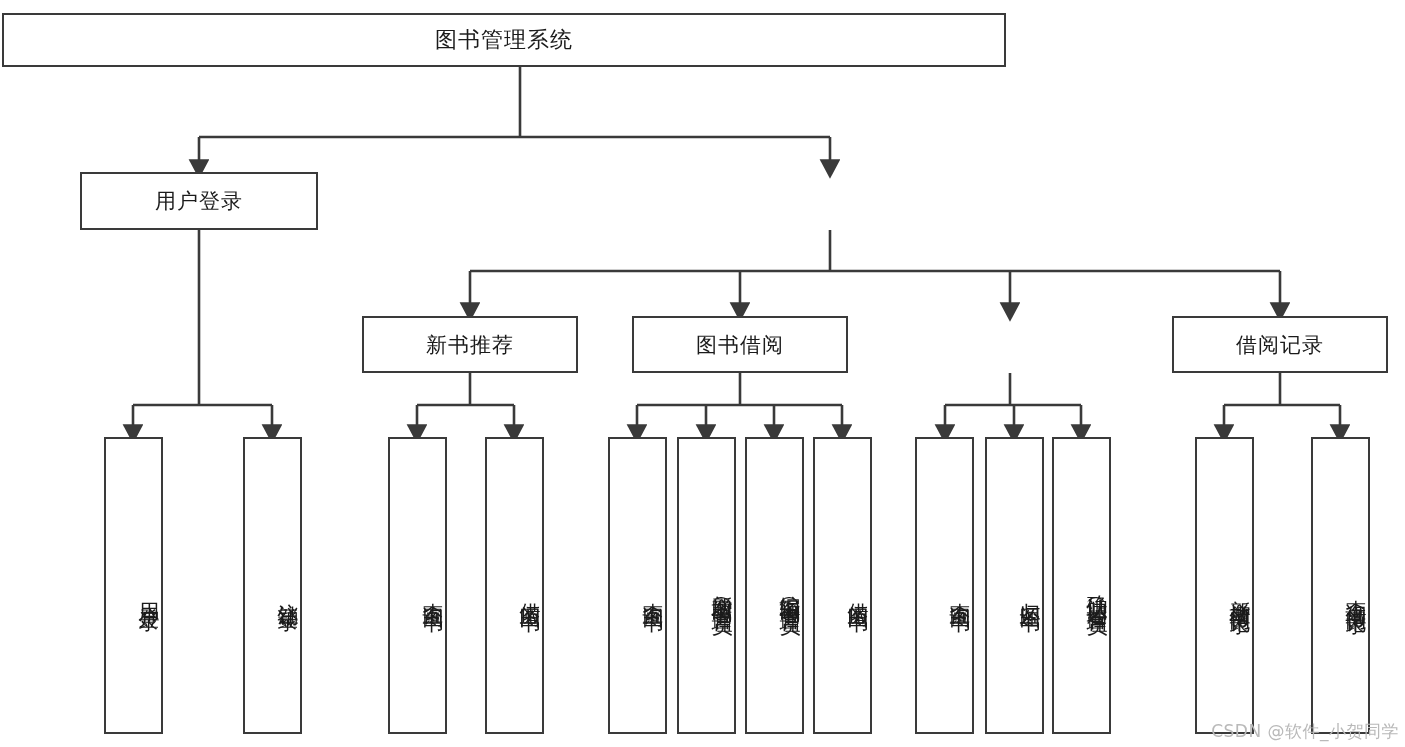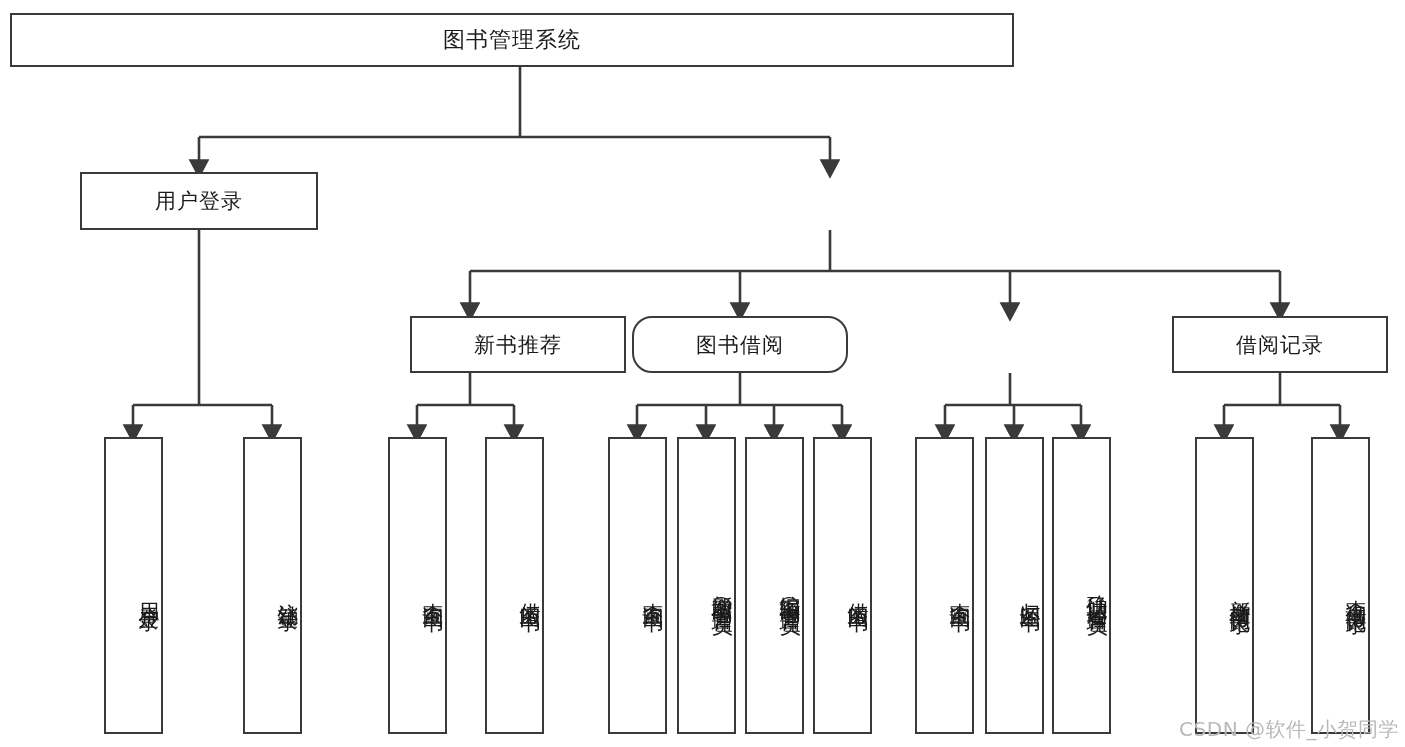--- a/index.html
+++ b/index.html
@@ -40,21 +40,21 @@
     text-orientation:upright;
     display:block;
     line-height:1.18;
   }
   #root{font-size:22px;}
 
   .watermark{
     position:absolute;
     right:6px;
     bottom:4px;
-    font-size:20px;
+    font-size:17px;
     color:#b9b9b9;
     letter-spacing:0.5px;
     white-space:nowrap;
     pointer-events:none;
   }
 </style>
 </head>
 <body>
 
 <div id="stage">
@@ -102,32 +102,32 @@
       <path d="M1014,405 L1014,430" marker-end="url(#arw)"></path>
       <path d="M1081,405 L1081,430" marker-end="url(#arw)"></path>
 
       <path d="M1280,373 L1280,405"></path>
       <path d="M1224,405 L1340,405"></path>
       <path d="M1224,405 L1224,430" marker-end="url(#arw)"></path>
       <path d="M1340,405 L1340,430" marker-end="url(#arw)"></path>
     </g>
   </svg>
 
-  <div class="node horiz" id="root" style="left:10px;top:13px;width:1004px;height:54px;">
+  <div class="node horiz" id="root" style="left:2px;top:13px;width:1004px;height:54px;">
     <span>图书管理系统</span>
   </div>
 
   <div class="node horiz" style="left:80px;top:172px;width:238px;height:58px;">
     <span>用户登录</span>
   </div>
 
-  <div class="node horiz" style="left:362px;top:316px;width:216px;height:57px;margin-left:48px;">
+  <div class="node horiz" style="left:362px;top:316px;width:216px;height:57px;">
     <span>新书推荐</span>
   </div>
-  <div class="node horiz" style="left:632px;top:316px;width:216px;height:57px;border-radius:20px;">
+  <div class="node horiz" style="left:632px;top:316px;width:216px;height:57px;">
     <span>图书借阅</span>
   </div>
   <div class="node horiz" style="left:1172px;top:316px;width:216px;height:57px;">
     <span>借阅记录</span>
   </div>
 
   <div class="node vert" style="left:104px;top:437px;width:59px;height:297px;">
     <span>用户登录</span>
   </div>
   <div class="node vert" style="left:243px;top:437px;width:59px;height:297px;">

